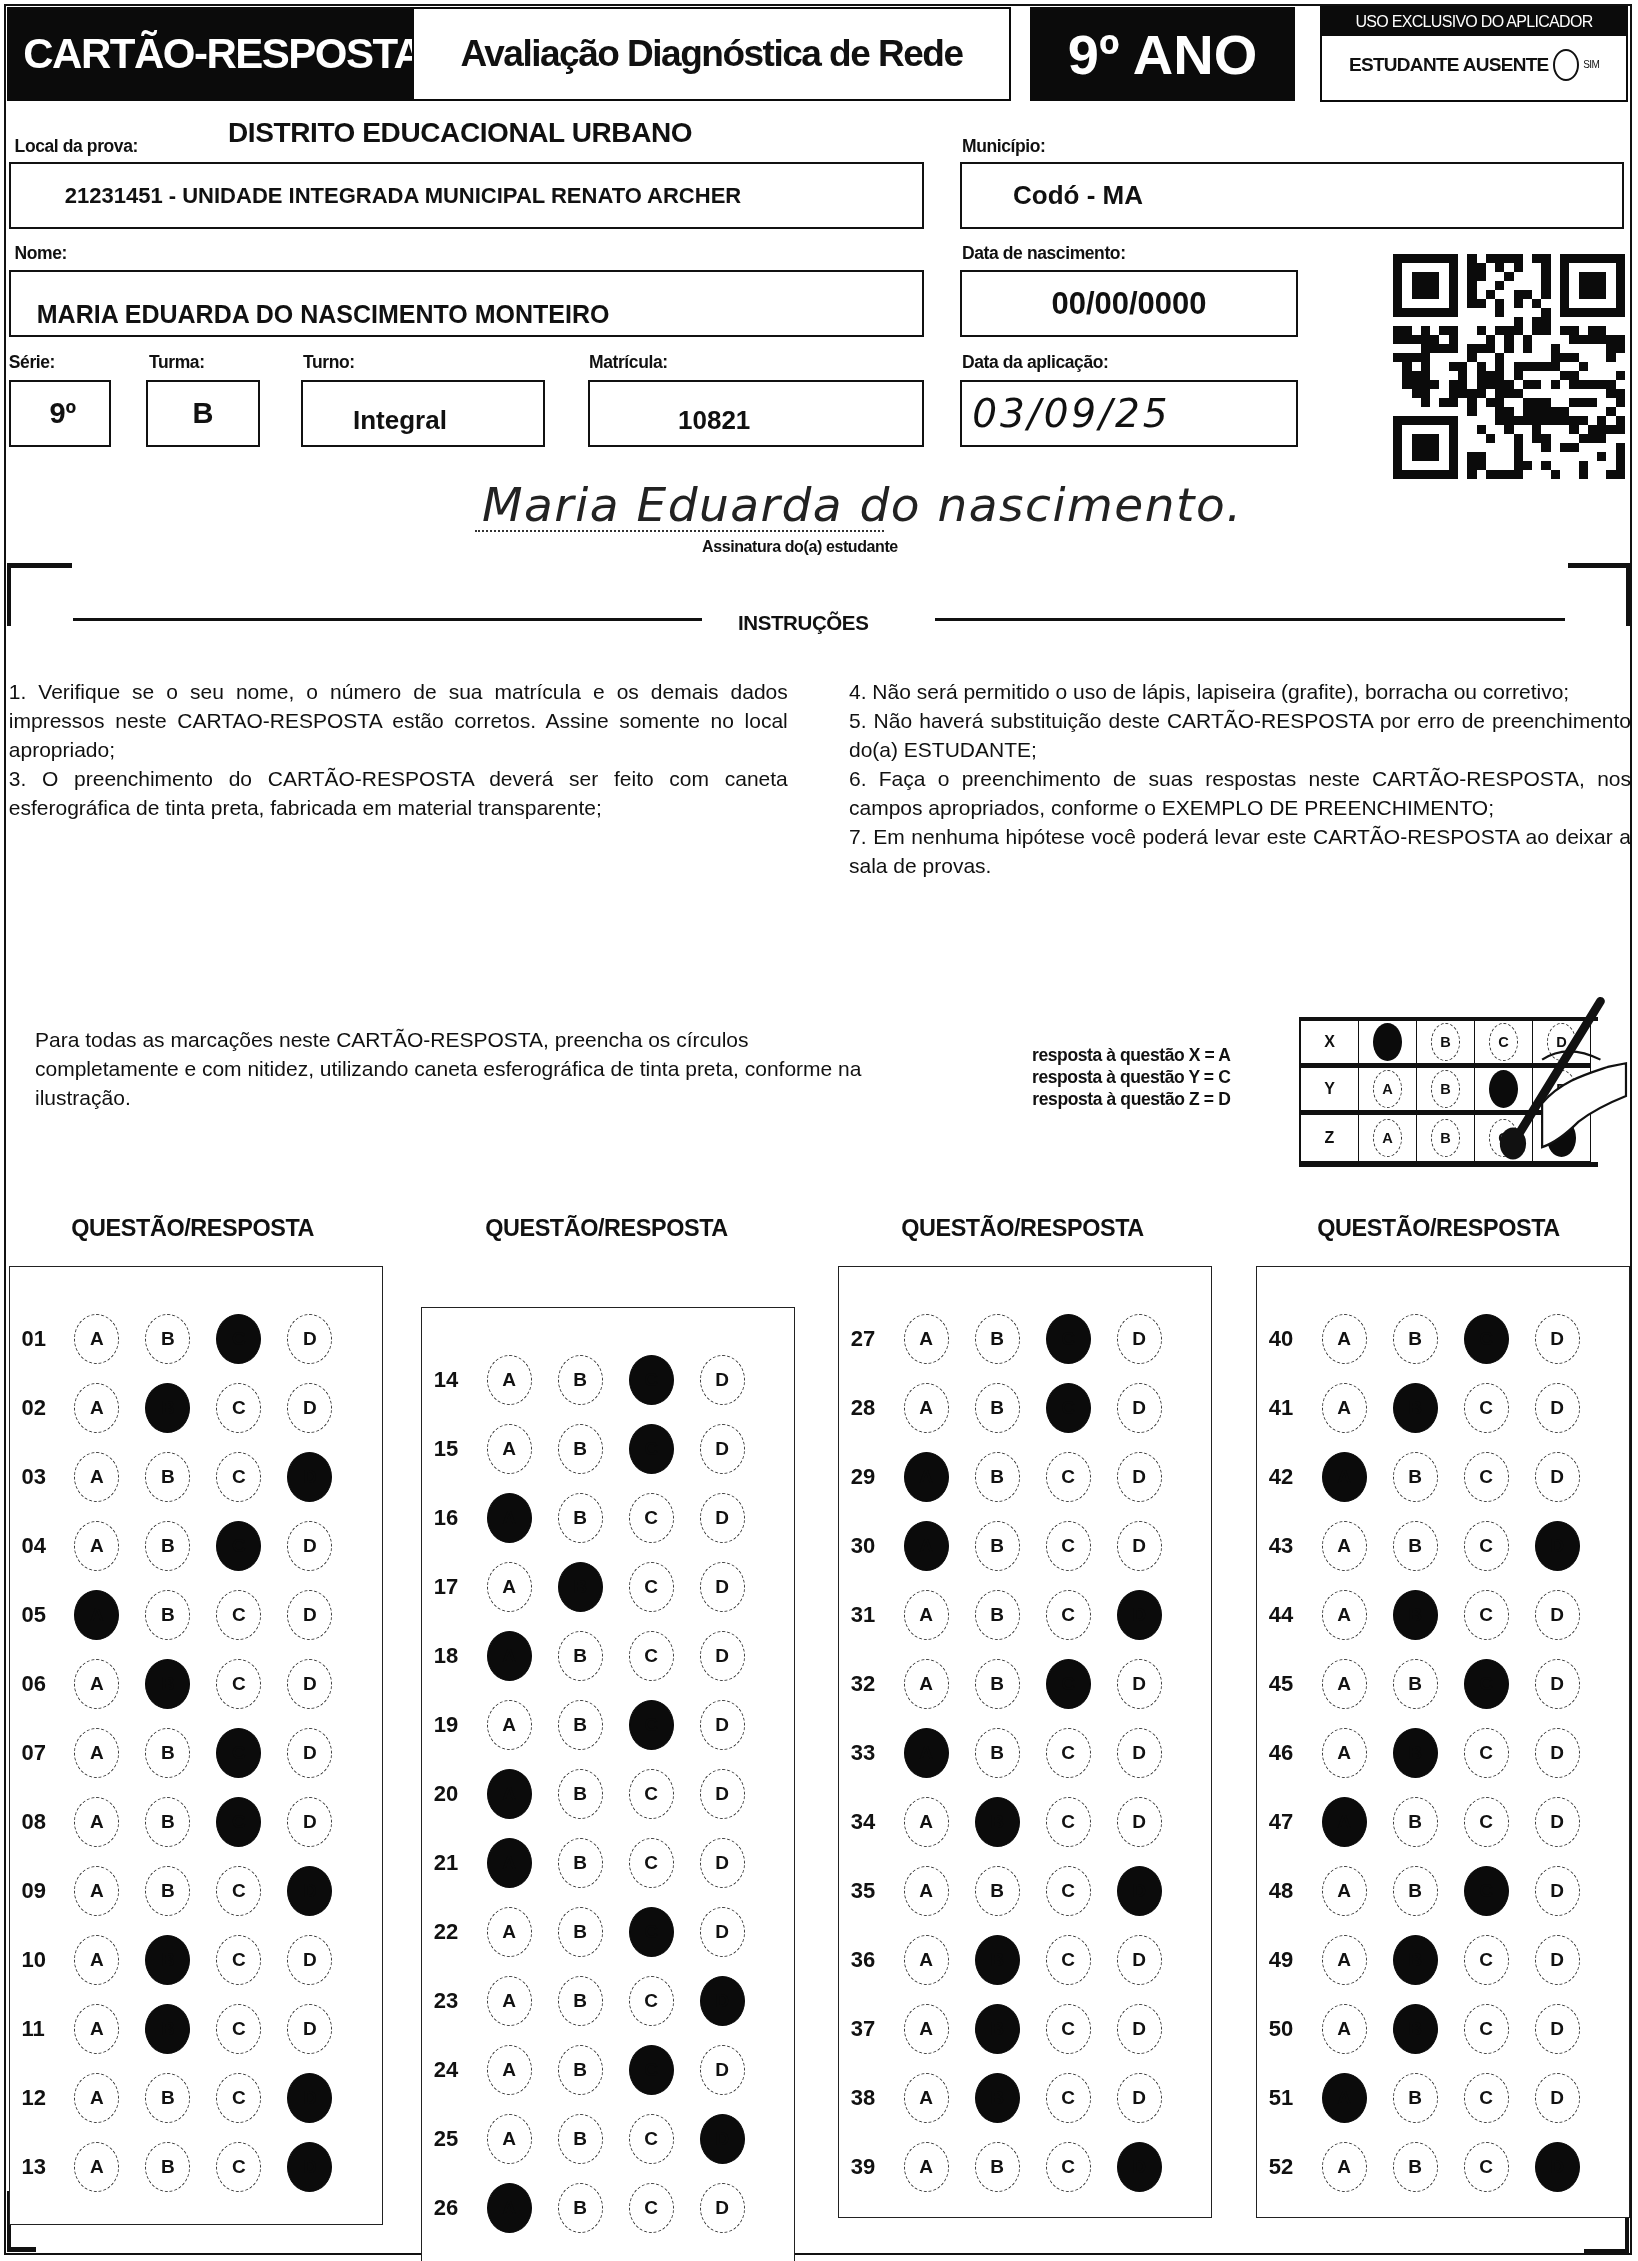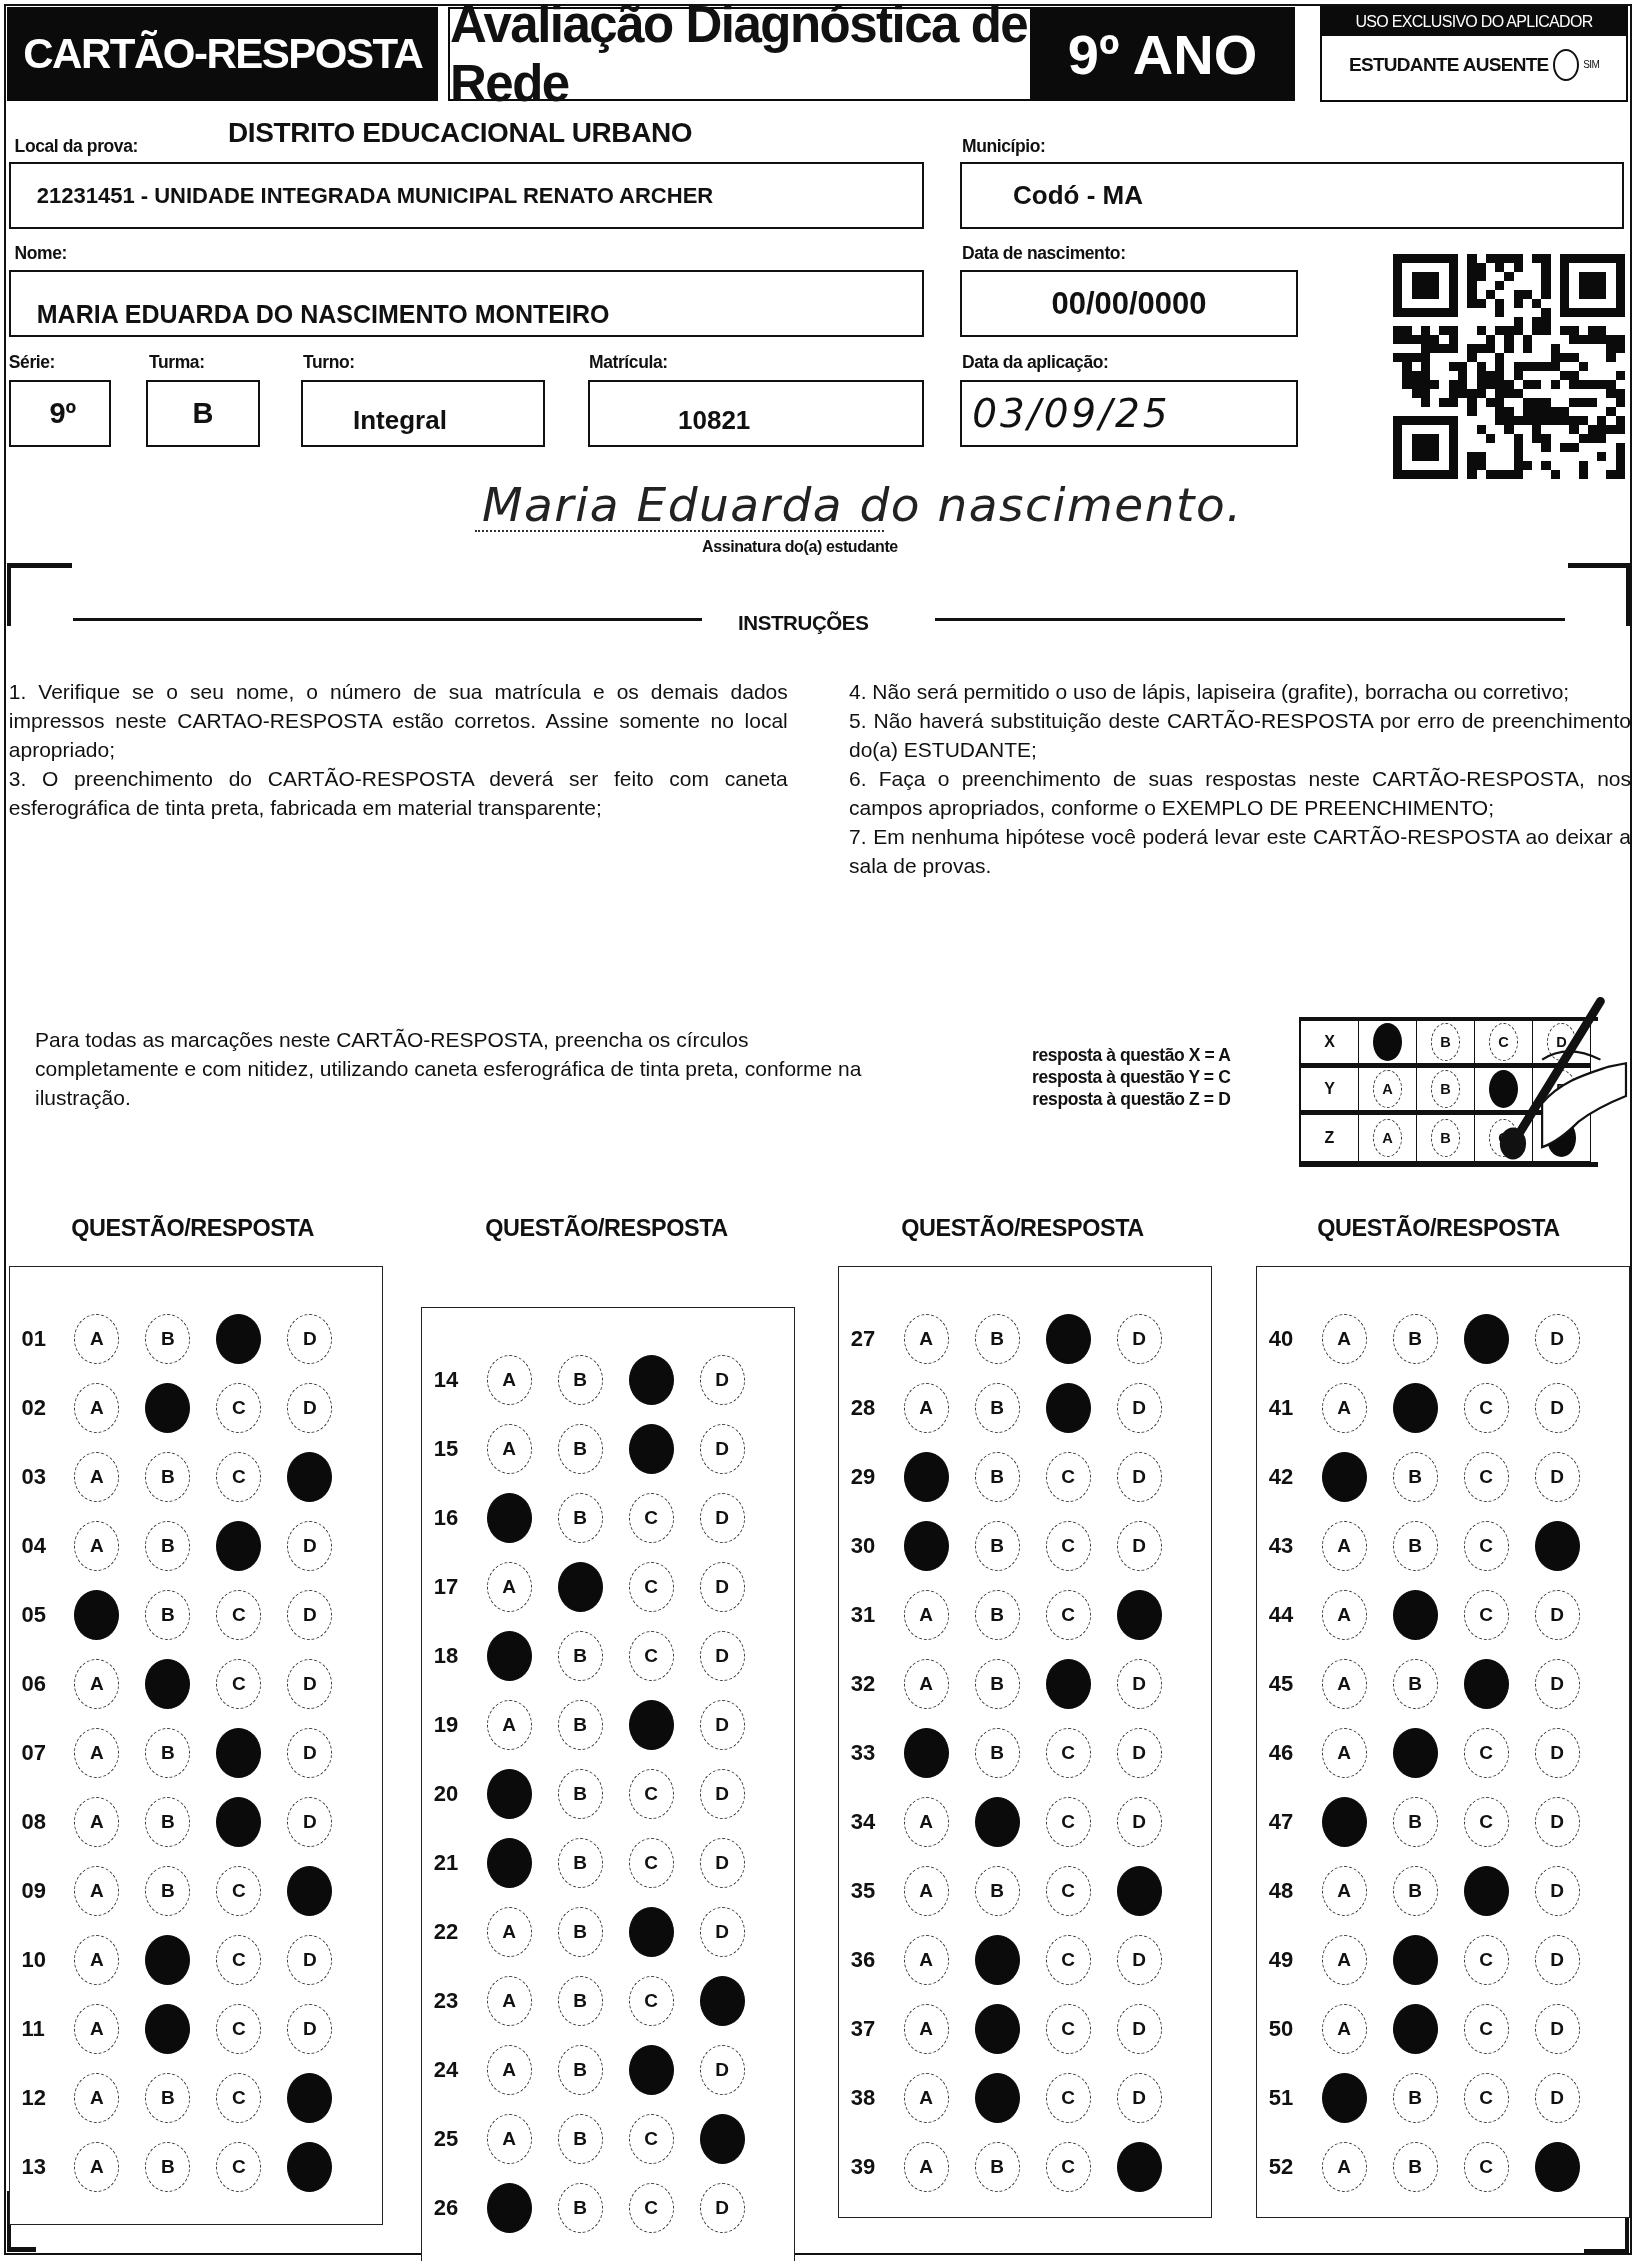--- a/index.html
+++ b/index.html
@@ -63,39 +63,39 @@
   .bubble.filled { background: #0b0b0b; border: 1.5px solid #0b0b0b; color: #0b0b0b; }
 </style>
 </head>
 <body>
 
 <div class="frame"></div>
 
 <div class="abs hdr-black" style="left:7.3px; top:7.3px; width:431px; height:94px; font-size:42px;">
   <span>CARTÃO-RESPOSTA</span>
 </div>
-<div class="abs hdr-white" style="left:448px; top:7.3px; width:599px; height:94px; font-size:51px;">
+<div class="abs hdr-white" style="left:412px; top:7.3px; width:599px; height:94px; font-size:37px;">
   <span>Avaliação Diagnóstica de Rede</span>
 </div>
 <div class="abs hdr-black" style="left:1030px; top:7.3px; width:265px; height:94px; font-size:56px; letter-spacing:0;">
   <span>9º ANO</span>
 </div>
 <div class="abs applicator" style="left:1320px; top:5.8px; width:308px; height:96px;">
   <div class="top">USO EXCLUSIVO DO APLICADOR</div>
   <div class="body">
     <span>ESTUDANTE AUSENTE</span>
     <span class="radio-ring"></span>
     <span class="sim">SIM</span>
   </div>
 </div>
 
 <div class="abs" style="left:228px; top:117px; font-size:28px; font-weight:bold; letter-spacing:-0.4px;">DISTRITO EDUCACIONAL URBANO</div>
 
 <div class="abs lbl" style="left:14.6px; top:136px;">Local da prova:</div>
-<div class="abs box" style="left:8.8px; top:162px; width:915px; height:67px;">
+<div class="abs box" style="left:8.8px; top:162px; width:915px; height:67px;padding-left:28px;">
   <span class="val" style="margin-left:26px; font-size:22px;">21231451 - UNIDADE INTEGRADA MUNICIPAL RENATO ARCHER</span>
 </div>
 
 <div class="abs lbl" style="left:962px; top:136px;">Município:</div>
 <div class="abs box" style="left:960px; top:162px; width:664px; height:67px;">
   <span class="val" style="margin-left:51px; font-size:26px;">Codó - MA</span>
 </div>
 
 <div class="abs lbl" style="left:14.6px; top:243px;">Nome:</div>
 <div class="abs box" style="left:8.8px; top:270px; width:915px; height:67px;">

